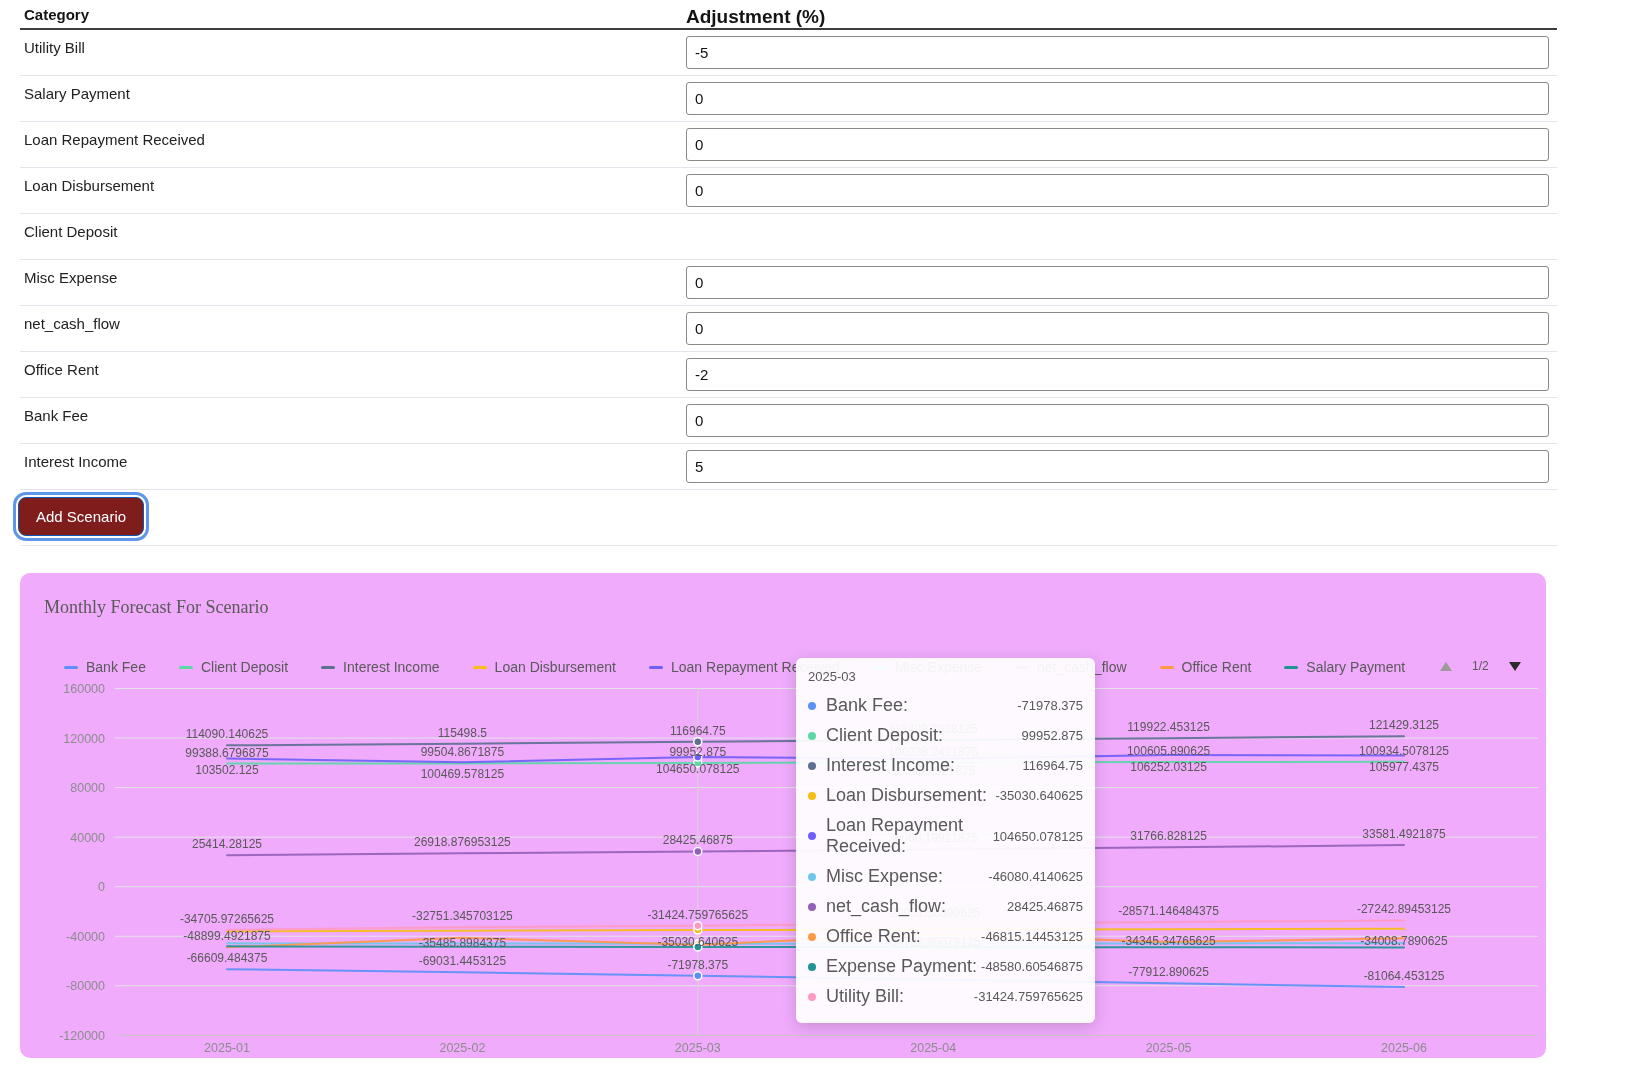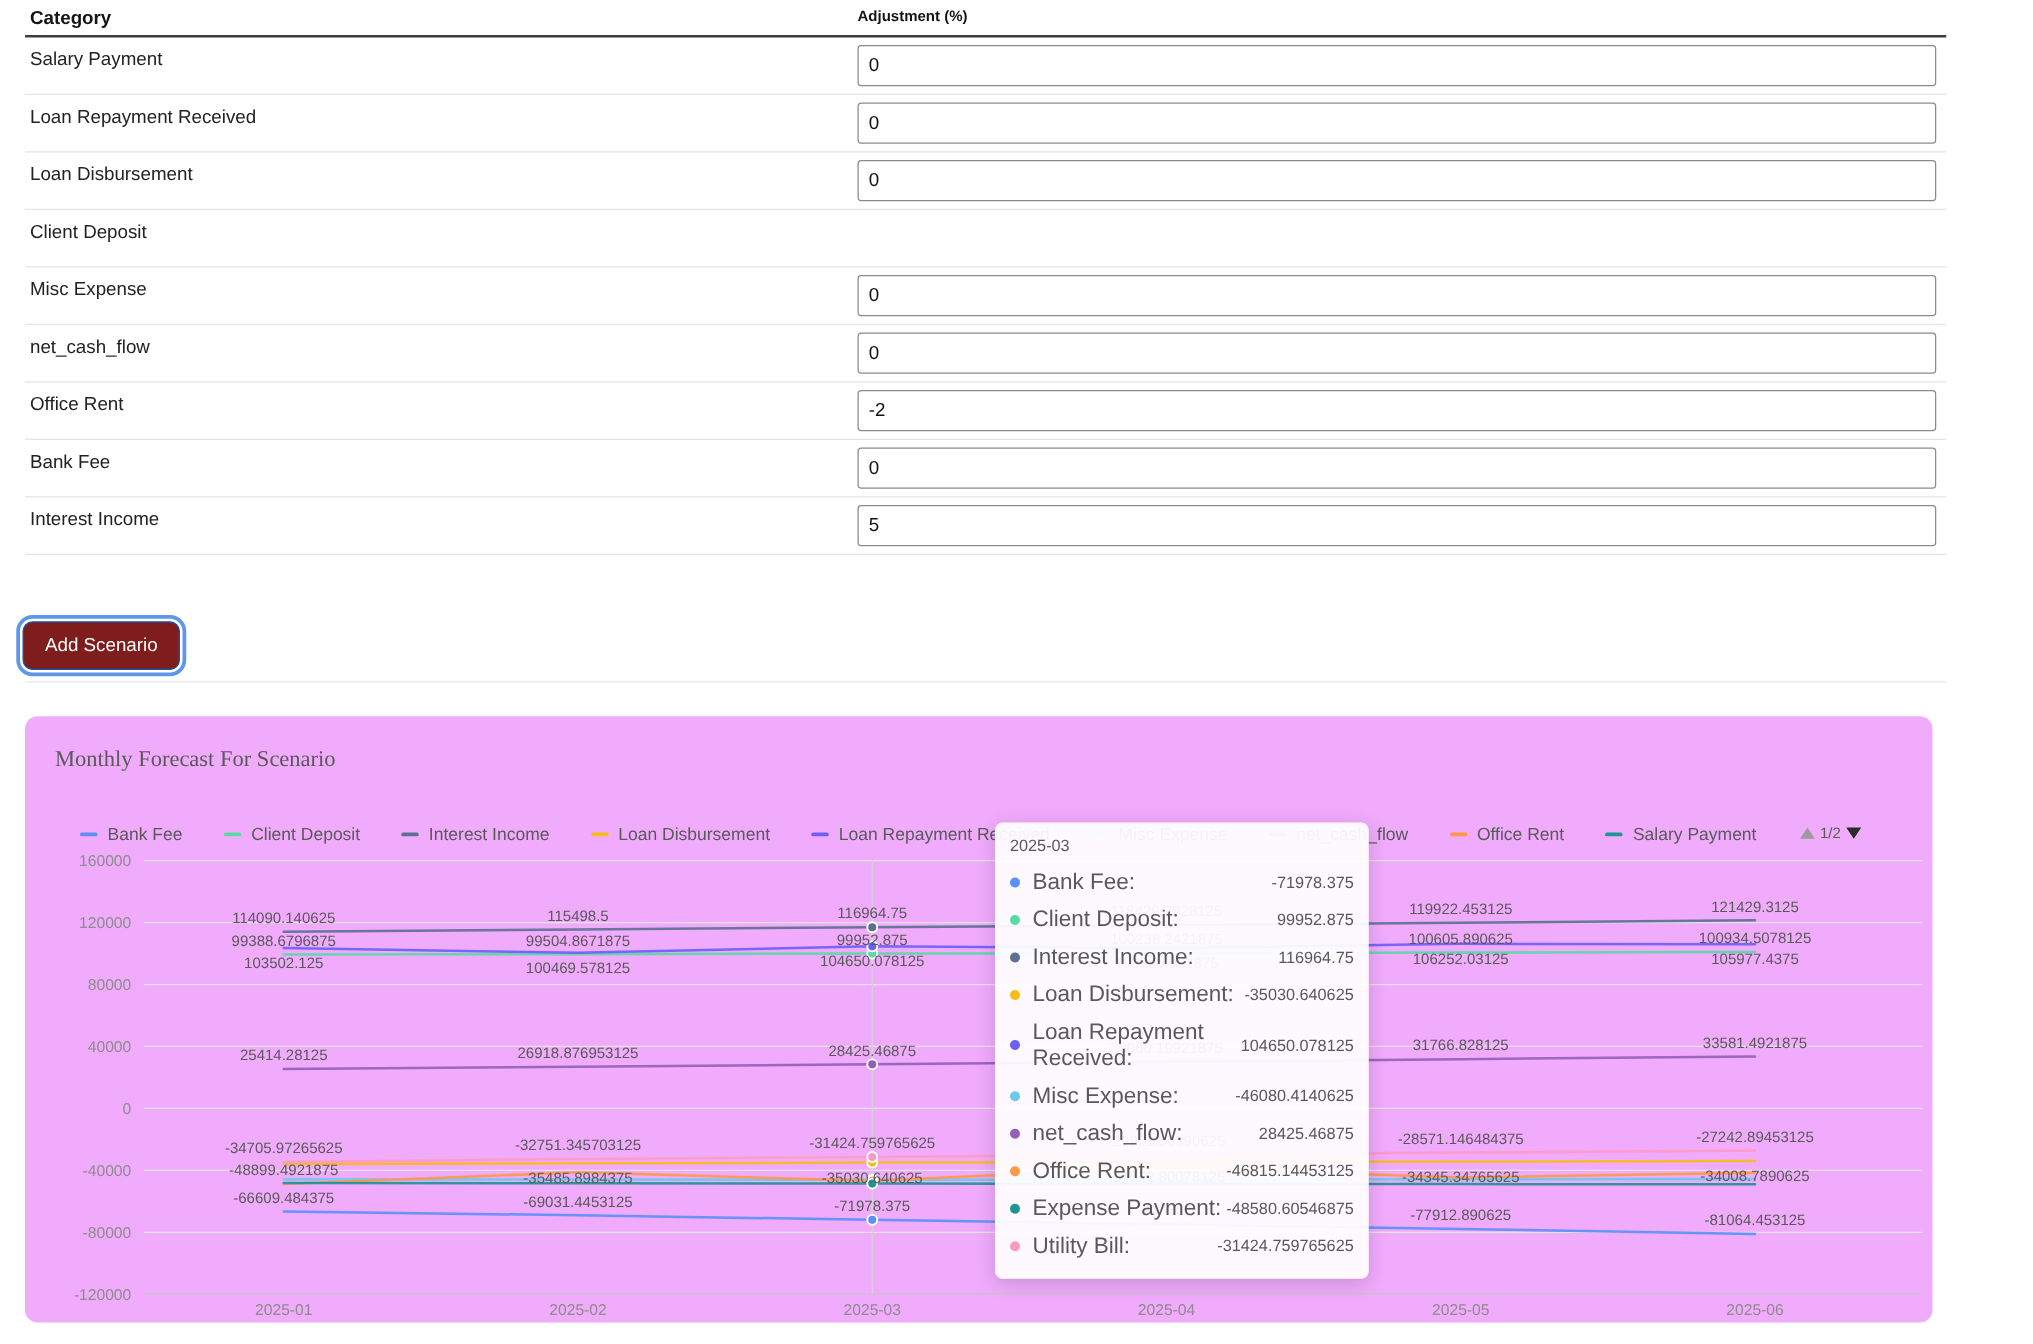--- a/index.html
+++ b/index.html
@@ -3,21 +3,21 @@
 <meta charset="utf-8">
 <style>
   html,body{margin:0;padding:0;background:#ffffff;}
   body{width:1626px;height:1075px;overflow:hidden;position:relative;
        font-family:"Liberation Sans",sans-serif;color:#1f1f1f;}
 
   
   .form{position:absolute;left:20px;top:0;width:1537px;}
   .thead{position:relative;height:28px;border-bottom:2px solid #3d3d3d;}
   .thead .col1{position:absolute;left:4px;top:6px;font-size:15px;font-weight:bold;color:#141414;}
-  .thead .col2{position:absolute;left:666px;top:6px;font-size:12px;font-weight:bold;color:#141414;}
+  .thead .col2{position:absolute;left:666px;top:6px;font-size:19px;font-weight:bold;color:#141414;}
   .trow{position:relative;height:45px;border-bottom:1px solid #e4e4ec;}
   .trow .cat{position:absolute;left:4px;top:9px;font-size:15px;color:#222;}
   .trow input{position:absolute;left:666px;top:6px;width:853px;height:31px;
       border:1px solid #8a8a8a;border-radius:3px;background:#fff;
       font-family:"Liberation Sans",sans-serif;font-size:15px;color:#111;
       padding:0 0 0 8px;box-sizing:content-box;outline:none;}
   .add-btn{position:absolute;left:18px;top:497px;height:39px;padding:0 17px;
       background:#7f1d1d;color:#ffffff;font-size:15px;border:1px solid #0f55b8;
       border-radius:8px;font-family:"Liberation Sans",sans-serif;cursor:pointer;
       box-shadow:0 0 0 2px #ffffff,0 0 0 5px #5e97e9;}
@@ -25,21 +25,21 @@
 
   
   .card{position:absolute;left:20px;top:573px;width:1526px;height:485px;
         background:#f0abfc;border-radius:10px;}
   .chart-title{position:absolute;left:24px;top:24px;font-family:"Liberation Serif",serif;
         font-size:18px;color:#595959;}
   .legend{position:absolute;left:44px;top:86px;display:flex;gap:33px;align-items:center;}
   .lg-item{display:flex;align-items:center;gap:8px;cursor:pointer;white-space:nowrap;}
   .lg-dash{width:14px;height:3px;border-radius:2px;display:inline-block;}
   .lg-label{font-size:14px;color:#595959;}
-  .lg-pager{position:absolute;left:1420px;top:86px;display:flex;align-items:center;gap:2px;}
+  .lg-pager{position:absolute;left:1420px;top:86px;display:flex;align-items:center;gap:18px;}
   .pg-up{width:0;height:0;border-left:6px solid transparent;border-right:6px solid transparent;
          border-bottom:9px solid #9b9b9b;cursor:pointer;}
   .pg-down{width:0;height:0;border-left:6px solid transparent;border-right:6px solid transparent;
          border-top:9px solid #2b2b2b;cursor:pointer;}
   .pg-text{font-size:12px;color:#595959;margin:0 2px;}
   svg text{font-family:"Liberation Sans",sans-serif;}
 
   
   .tooltip{position:absolute;left:776px;top:85px;width:275px;
       background:rgba(255,255,255,0.93);border-radius:6px;padding:11px 12px 12px 12px;
@@ -53,20 +53,24 @@
 </style>
 </head>
 <body>
 
 <div class="form">
   <div class="thead">
     <div class="col1">Category</div>
     <div class="col2">Adjustment (%)</div>
   </div>
   <div id="tbody">
+      <div class="trow">
+        <div class="cat">Utility Bill</div>
+        <input type="text" value="-5" style="">
+      </div>
       <div class="trow">
         <div class="cat">Salary Payment</div>
         <input type="text" value="0" style="">
       </div>
       <div class="trow">
         <div class="cat">Loan Repayment Received</div>
         <input type="text" value="0" style="">
       </div>
       <div class="trow">
         <div class="cat">Loan Disbursement</div>

